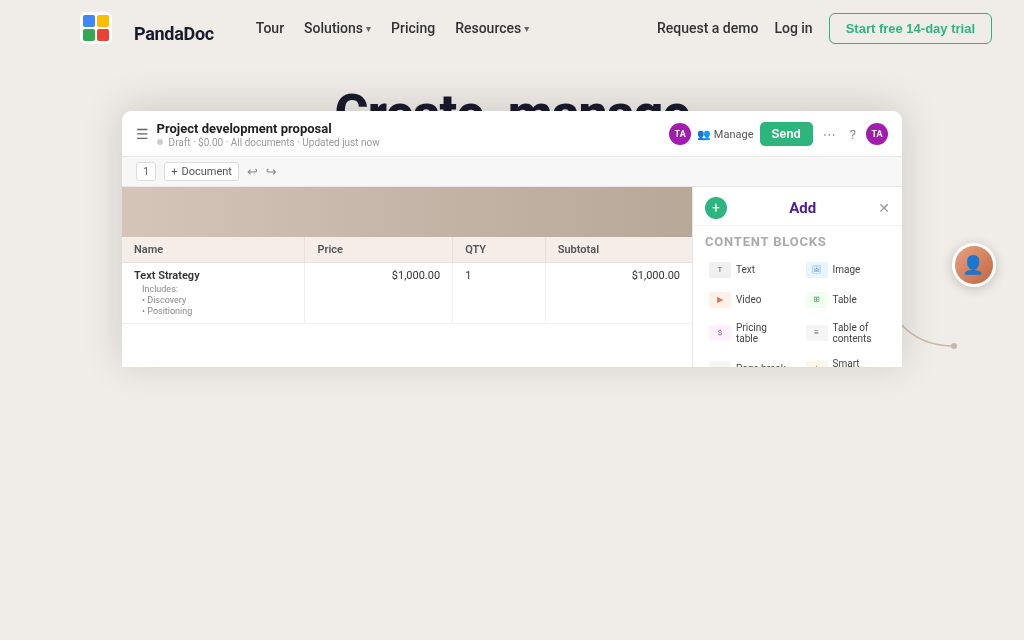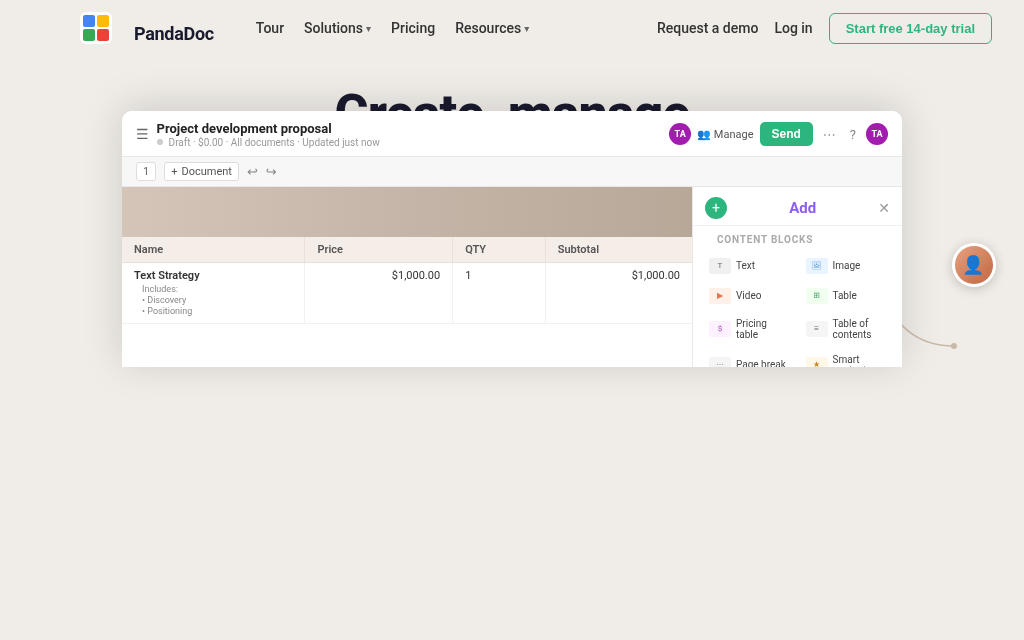--- a/index.html
+++ b/index.html
@@ -338,45 +338,45 @@
     .sidebar-header {
       display: flex;
       align-items: center;
       justify-content: space-between;
       padding: 10px 12px 6px;
       border-bottom: 1px solid #f0f0f0;
     }
     .sidebar-title {
       font-size: 15px;
       font-weight: 700;
-      color: #8b5cf6;
+      color: #4c1d95;
     }
     .sidebar-close {
       font-size: 14px;
       color: #999;
       cursor: pointer;
     }
     .sidebar-add-btn {
       width: 22px;
       height: 22px;
       background: #2cb67d;
       border-radius: 50%;
       display: flex;
       align-items: center;
       justify-content: center;
       color: #fff;
       font-size: 14px;
       cursor: pointer;
     }
     .sidebar-section-label {
-      font-size: 10px;
+      font-size: 13px;
       font-weight: 700;
       color: #aaa;
       letter-spacing: 0.8px;
-      padding: 8px 24px 4px;
+      padding: 8px 12px 4px;
       text-transform: uppercase;
     }
     .content-blocks-grid {
       display: grid;
       grid-template-columns: 1fr 1fr;
       gap: 4px;
       padding: 4px 10px;
     }
     .content-block-item {
       display: flex;

